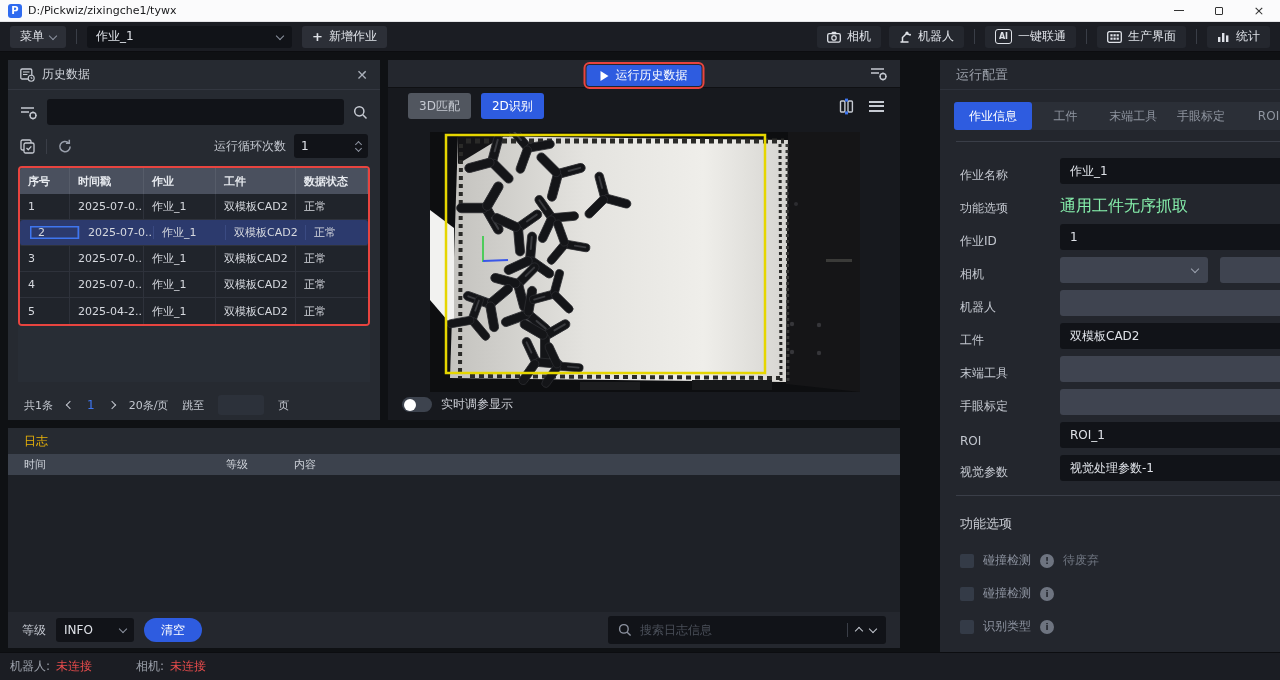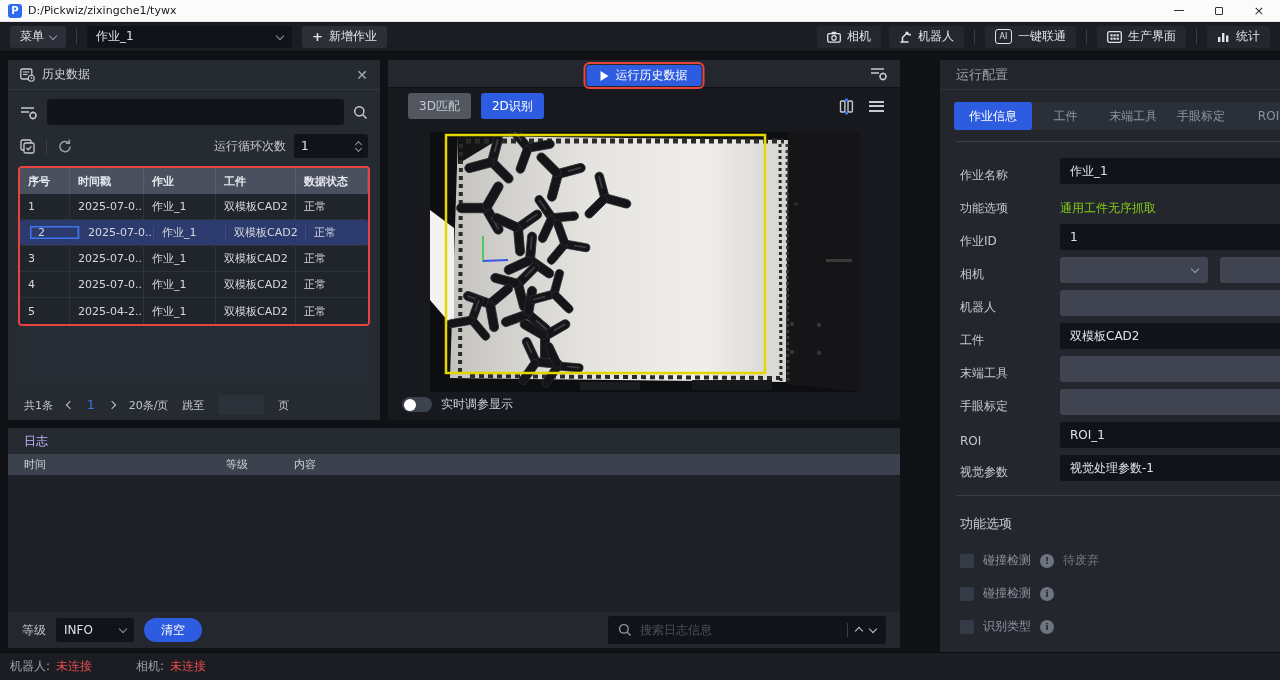--- a/index.html
+++ b/index.html
@@ -19,21 +19,21 @@
 
   
   .toolbar{position:absolute;left:0;top:22px;width:1280px;height:30px;background:#1b1d23;display:flex;align-items:center;padding:12px 10px;border-bottom:1px solid #0c0d10}
   .tbtn{height:22px;display:flex;align-items:center;gap:6px;background:#2c2f37;border-radius:3px;padding:0 10px;font-size:12px;color:#dfe2e8}
   .tb-sep{width:1px;height:15px;background:#3a3e47;margin:0 10px}
   .job-select{height:22px;width:205px;background:#111318;border-radius:3px;display:flex;align-items:center;padding:0 9px;font-size:12px;color:#dfe2e8}
   .job-select .cv{margin-left:auto}
   .plus{font-size:13px;color:#dfe2e8;font-weight:bold}
   .tb-right{margin-left:auto;display:flex;align-items:center}
   .tbtn.flat{background:#24272e}
-  .ai-badge{width:17px;height:15px;border:1.2px solid #dfe2e8;border-radius:3px;font-size:8px;font-weight:normal;display:flex;align-items:center;justify-content:center}
+  .ai-badge{width:17px;height:15px;border:1.2px solid #dfe2e8;border-radius:3px;font-size:8px;font-weight:bold;display:flex;align-items:center;justify-content:center}
 
   
   .cv{display:inline-block;width:6px;height:6px;border:0 solid #8d93a0}
   .cv-down{border-right-width:1.4px;border-bottom-width:1.4px;transform:rotate(45deg);margin-top:-2px}
   .cv-up{border-right-width:1.4px;border-bottom-width:1.4px;transform:rotate(-135deg);margin-bottom:-2px}
   .cv-left{border-right-width:1.6px;border-bottom-width:1.6px;transform:rotate(135deg)}
   .cv-right{border-right-width:1.6px;border-bottom-width:1.6px;transform:rotate(-45deg)}
   .cv.sm{width:5px;height:5px}
   .cv.lite{border-color:#c3c7cf}
 
@@ -82,21 +82,21 @@
   .burger{display:flex;flex-direction:column;gap:2.5px}
   .burger i{display:block;width:15px;height:2px;background:#c6cad2}
   .camview{position:absolute;left:42px;top:72px;width:430px;height:260px;background:#000}
   .vw-toggle{position:absolute;left:14px;bottom:7px;display:flex;align-items:center;gap:9px}
   .switch{width:30px;height:15px;background:#3d434e;border-radius:8px;position:relative}
   .switch .knob{position:absolute;left:1.5px;top:1.5px;width:12px;height:12px;border-radius:50%;background:#fff}
   .vw-toggle span{font-size:12px;color:#c9ccd3}
 
   
   .logp{position:absolute;left:8px;top:428px;width:892px;height:220px;background:#1e2127}
-  .log-title{height:26px;background:#262a31;display:flex;align-items:center;padding:0 16px;font-size:12px;color:#c4b5fd}
+  .log-title{height:26px;background:#262a31;display:flex;align-items:center;padding:0 16px;font-size:12px;color:#eab308}
   .log-head{height:21px;background:#3c424d;position:relative;font-size:11px;color:#ced2d9}
   .log-head span{position:absolute;top:3px}
   .lh-time{left:16px}.lh-level{left:218px}.lh-content{left:286px}
   .log-ctrl{position:absolute;left:0;bottom:0;width:100%;height:36px;background:#24272e;display:flex;align-items:center;padding:0 14px;gap:10px}
   .log-ctrl .lbl{font-size:12px;color:#c3c7cf}
   .lvl-select{width:78px;height:24px;background:#111318;border-radius:3px;display:flex;align-items:center;padding:0 8px;font-size:12px;color:#dfe2e8}
   .lvl-select .cv{margin-left:auto}
   .clear-btn{width:58px;height:24px;background:#2e5ce0;border:none;border-radius:12px;color:#fff;font-size:12px}
   .log-search{margin-left:auto;width:278px;height:28px;background:#111318;border-radius:3px;display:flex;align-items:center;padding:0 10px;gap:8px}
   .log-search input{flex:1;background:transparent;border:none;color:#dfe2e8;font-size:12px;font-family:inherit;outline:none}
@@ -112,21 +112,21 @@
   .cfg-div{margin:11px 16px 0 16px;border-bottom:1px solid #3a3e48}
   .cfg-form{margin-top:9px}
   .cfg-row{display:flex;align-items:flex-end;height:33px;padding:0 16px 0 20px}
   .cfg-row .lb{width:100px;font-size:12px;color:#c3c7cf;flex:none}
   .cfg-ctl{flex:1;display:flex;align-items:center;gap:12px}
   .inp{flex:1;height:26px;background:#111318;border:none;border-radius:3px;color:#dfe2e8;font-size:12px;padding:0 10px;font-family:inherit}
   .sel{flex:1;height:26px;background:#111318;border-radius:3px;display:flex;align-items:center;padding:0 10px;font-size:12px;color:#dfe2e8}
   .sel .cv{margin-left:auto}
   .sel.light{background:#3f4450}
   .sel.light .cv{border-color:#9ba2af}
-  .statictext{font-size:12px;color:#84cc16}
+  .statictext{font-size:16px;color:#86efac}
   .opt-head{display:flex;align-items:center;height:40px;padding:0 16px 0 20px;margin-top:8px}
   .opt-title{font-size:13px;color:#c9ccd3}
   .edit-btn{margin-left:auto;width:58px;height:24px;background:#4a5160;border:none;border-radius:3px;color:#e1e4e9;font-size:12px}
   .opt-row{display:flex;align-items:center;height:33px;padding:0 20px;gap:9px}
   .cbx{width:14px;height:14px;background:#343b47;border-radius:2px}
   .opt-lb{font-size:12px;color:#8d93a0}
   .circle-ic{width:14px;height:14px;border-radius:50%;background:#6e7480;color:#23262d;font-size:9px;font-weight:bold;display:flex;align-items:center;justify-content:center}
   .opt-note{font-size:12px;color:#6f7580}
 
   

